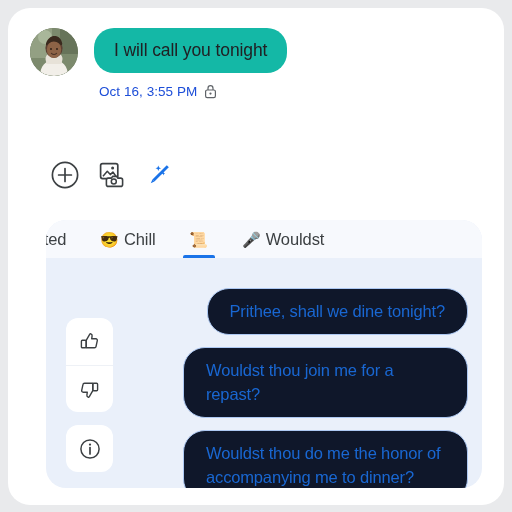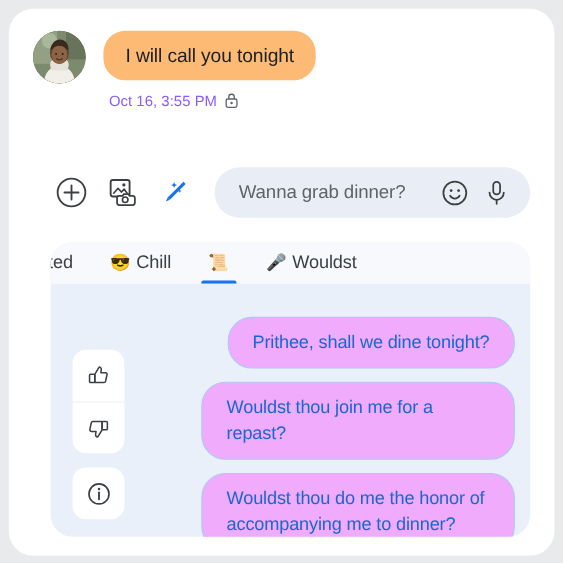--- a/index.html
+++ b/index.html
@@ -55,37 +55,37 @@
   #avatar svg { display: block; width: 48px; height: 48px; }
 
   #message-col {
     margin-left: 16px;
     display: flex;
     flex-direction: column;
     align-items: flex-start;
   }
 
   #message-bubble {
-    background: #fdba74;
+    background: #14b8a6;
     color: #202124;
     border-radius: 20px;
     padding: 11px 20px 12px 20px;
     font-size: 17.5px;
     line-height: 22px;
     letter-spacing: -0.1px;
     white-space: nowrap;
   }
 
   #message-meta {
     margin-top: 11px;
     margin-left: 5px;
     display: flex;
     align-items: center;
     gap: 7px;
-    color: #8b5cf6;
+    color: #1d4ed8;
     font-size: 13.5px;
     letter-spacing: 0.05px;
   }
   #message-meta svg { display: block; }
 
   
   #composer {
     position: absolute;
     left: 0;
     top: 137px;
@@ -250,21 +250,21 @@
     position: absolute;
     right: 14px;
     top: 30px;
     display: flex;
     flex-direction: column;
     align-items: flex-end;
     gap: 12px;
   }
 
   .chip {
-    background: #f0abfc;
+    background: #0f172a;
     border: 1px solid #adc8f2;
     border-radius: 22px;
     color: #1967d2;
     font-size: 16.5px;
     line-height: 24px;
     letter-spacing: -0.15px;
     padding: 10px 22px 11px 22px;
     max-width: 285px;
     cursor: pointer;
   }
@@ -347,44 +347,20 @@
       <span>
         <svg width="28" height="28" viewBox="0 0 28 28" fill="none" aria-hidden="true">
           <path d="M21.8 4.2l2 2L9.4 20.6l-2-2L21.8 4.2z" fill="#1a73e8"></path>
           <path d="M7.4 18.6l2 2-3.6 1.6 1.6-3.6z" fill="#1a73e8"></path>
           <path d="M13.3 4.4l.8 2 2 .8-2 .8-.8 2-.8-2-2-.8 2-.8.8-2z" fill="#1a73e8"></path>
           <path d="M18.4 10.8l.5 1.3 1.3.5-1.3.5-.5 1.3-.5-1.3-1.3-.5 1.3-.5.5-1.3z" fill="#1a73e8"></path>
         </svg>
       </span>
     </div>
 
-    <div id="input-pill">
-      <div id="input-text">Wanna grab dinner?</div>
-
-      <div class="pill-icon">
-        <span>
-          <svg width="25" height="25" viewBox="0 0 25 25" fill="none" aria-hidden="true">
-            <circle cx="12.5" cy="12.5" r="10.4" stroke="#3c4043" stroke-width="1.6"></circle>
-            <circle cx="9.1" cy="10.2" r="1.25" fill="#3c4043"></circle>
-            <circle cx="15.9" cy="10.2" r="1.25" fill="#3c4043"></circle>
-            <path d="M8.2 15c1.1 1.7 2.6 2.5 4.3 2.5s3.2-.8 4.3-2.5" stroke="#3c4043" stroke-width="1.6" fill="none" stroke-linecap="round"></path>
-          </svg>
-        </span>
-      </div>
-
-      <div class="pill-icon">
-        <span>
-          <svg width="23" height="25" viewBox="0 0 23 25" fill="none" aria-hidden="true">
-            <rect x="8.4" y="2.4" width="6.2" height="11.4" rx="3.1" stroke="#3c4043" stroke-width="1.6"></rect>
-            <path d="M5 12.1a6.5 6.5 0 0 0 13 0" stroke="#3c4043" stroke-width="1.6" fill="none" stroke-linecap="round"></path>
-            <path d="M11.5 18.7v3.6" stroke="#3c4043" stroke-width="1.6" stroke-linecap="round"></path>
-          </svg>
-        </span>
-      </div>
-    </div>
   </div>
 
   <div id="suggestion-panel">
 
     <div id="tab-strip">
       <div id="tab-scroller">
 
         <div class="tab">
           <span class="tab-emoji"></span>
           <span>cited</span>

